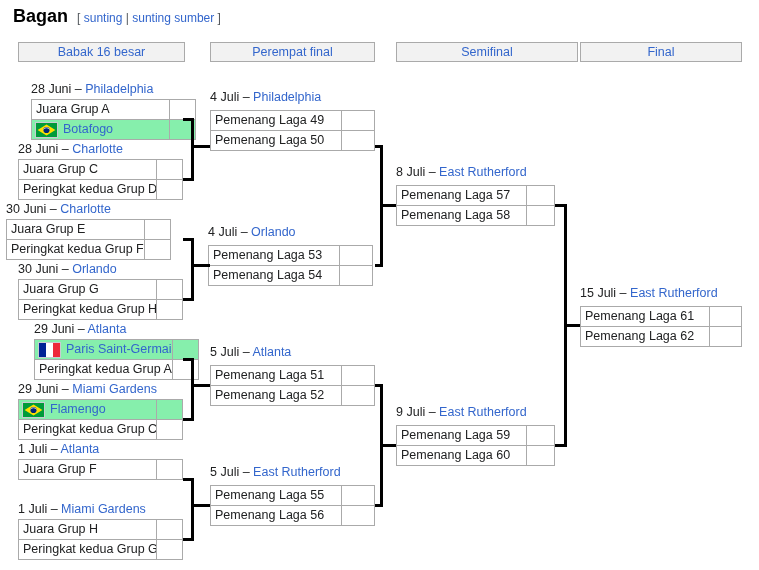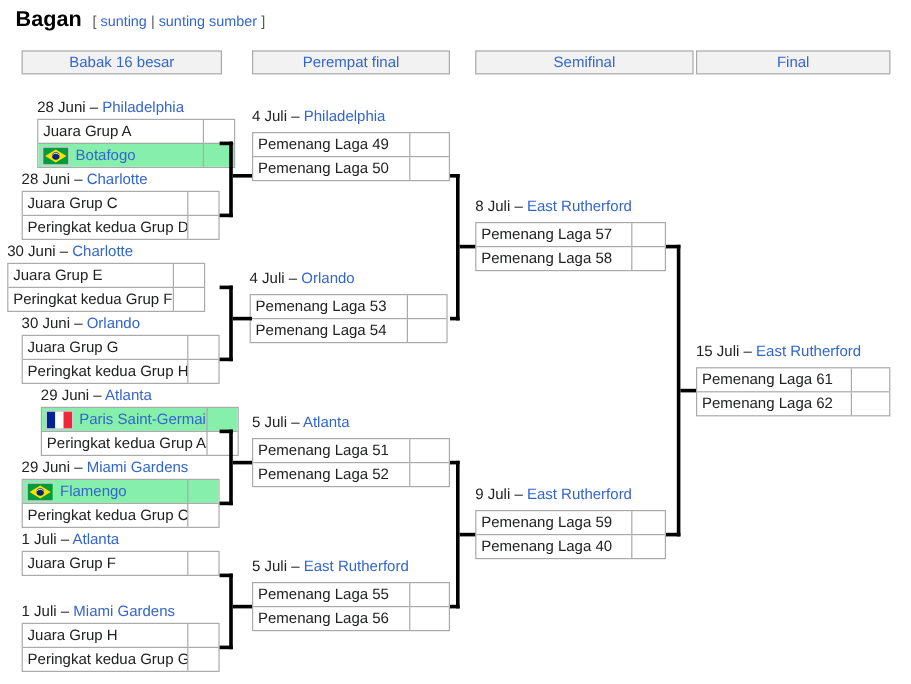--- a/index.html
+++ b/index.html
@@ -264,21 +264,21 @@
   </div>
 
   <div class="match col-sf" style="left:396px; top:406px;">
     <div class="match-header"><span>9 Juli –</span> <a>East Rutherford</a></div>
     <div class="btable">
       <div class="brow">
         <div class="bcell-main">Pemenang Laga 59</div>
         <div class="bcell-score"></div>
       </div>
       <div class="brow">
-        <div class="bcell-main">Pemenang Laga 40</div>
+        <div class="bcell-main">Pemenang Laga 60</div>
         <div class="bcell-score"></div>
       </div>
     </div>
   </div>
 
   <div class="match col-f" style="left:580px; top:287px;">
     <div class="match-header"><span>15 Juli –</span> <a>East Rutherford</a></div>
     <div class="btable">
       <div class="brow">
         <div class="bcell-main">Pemenang Laga 61</div>

